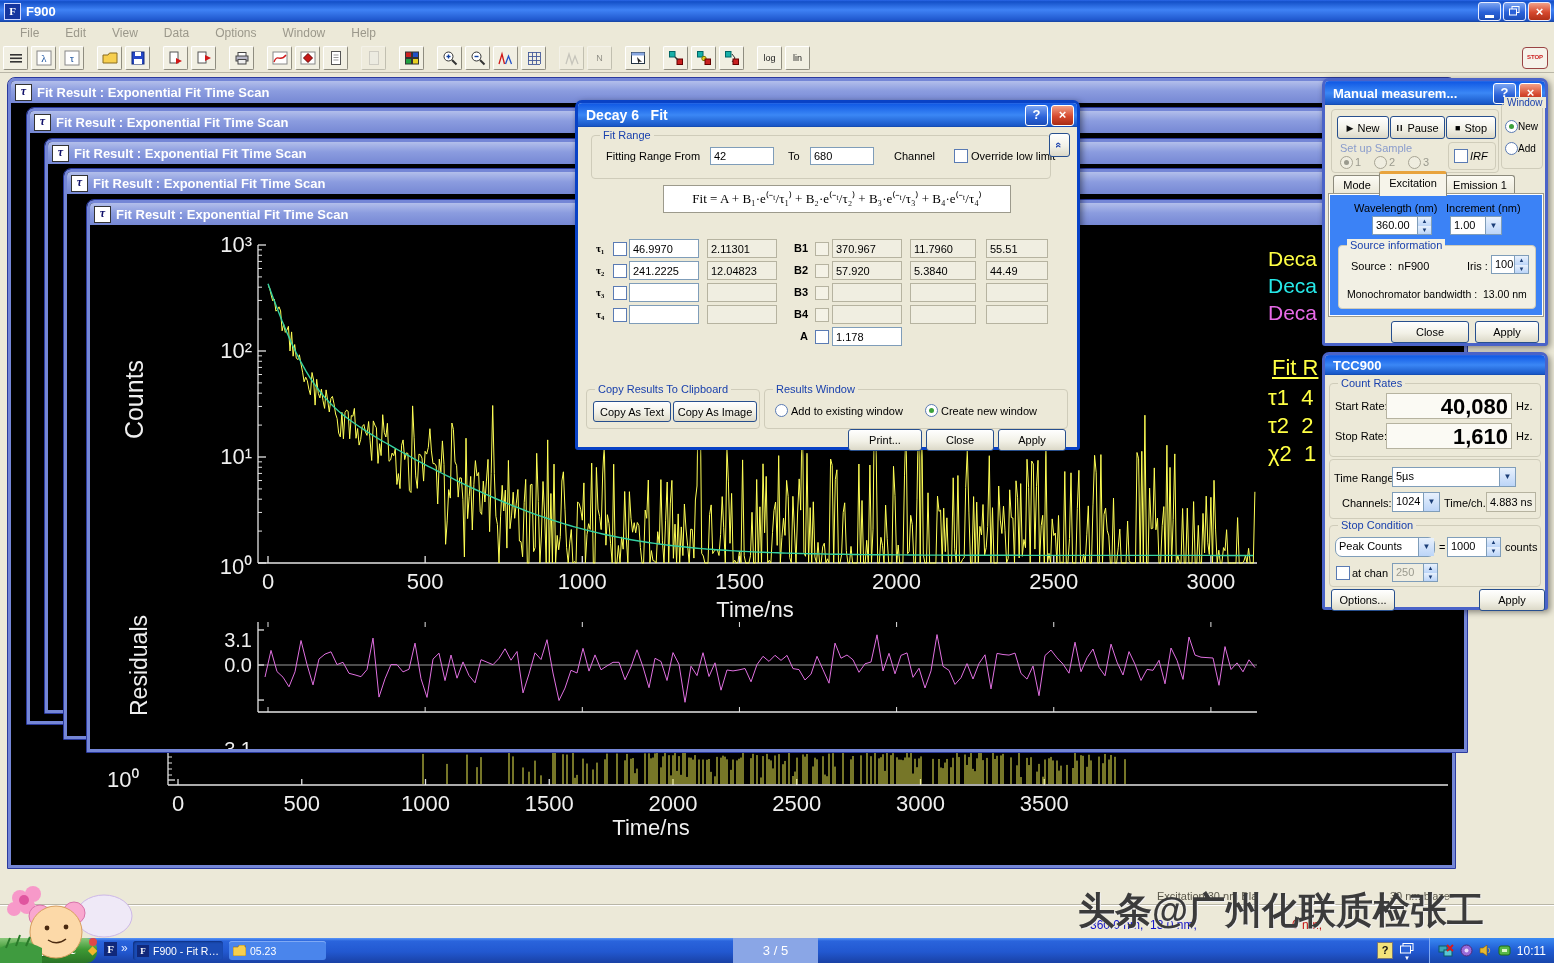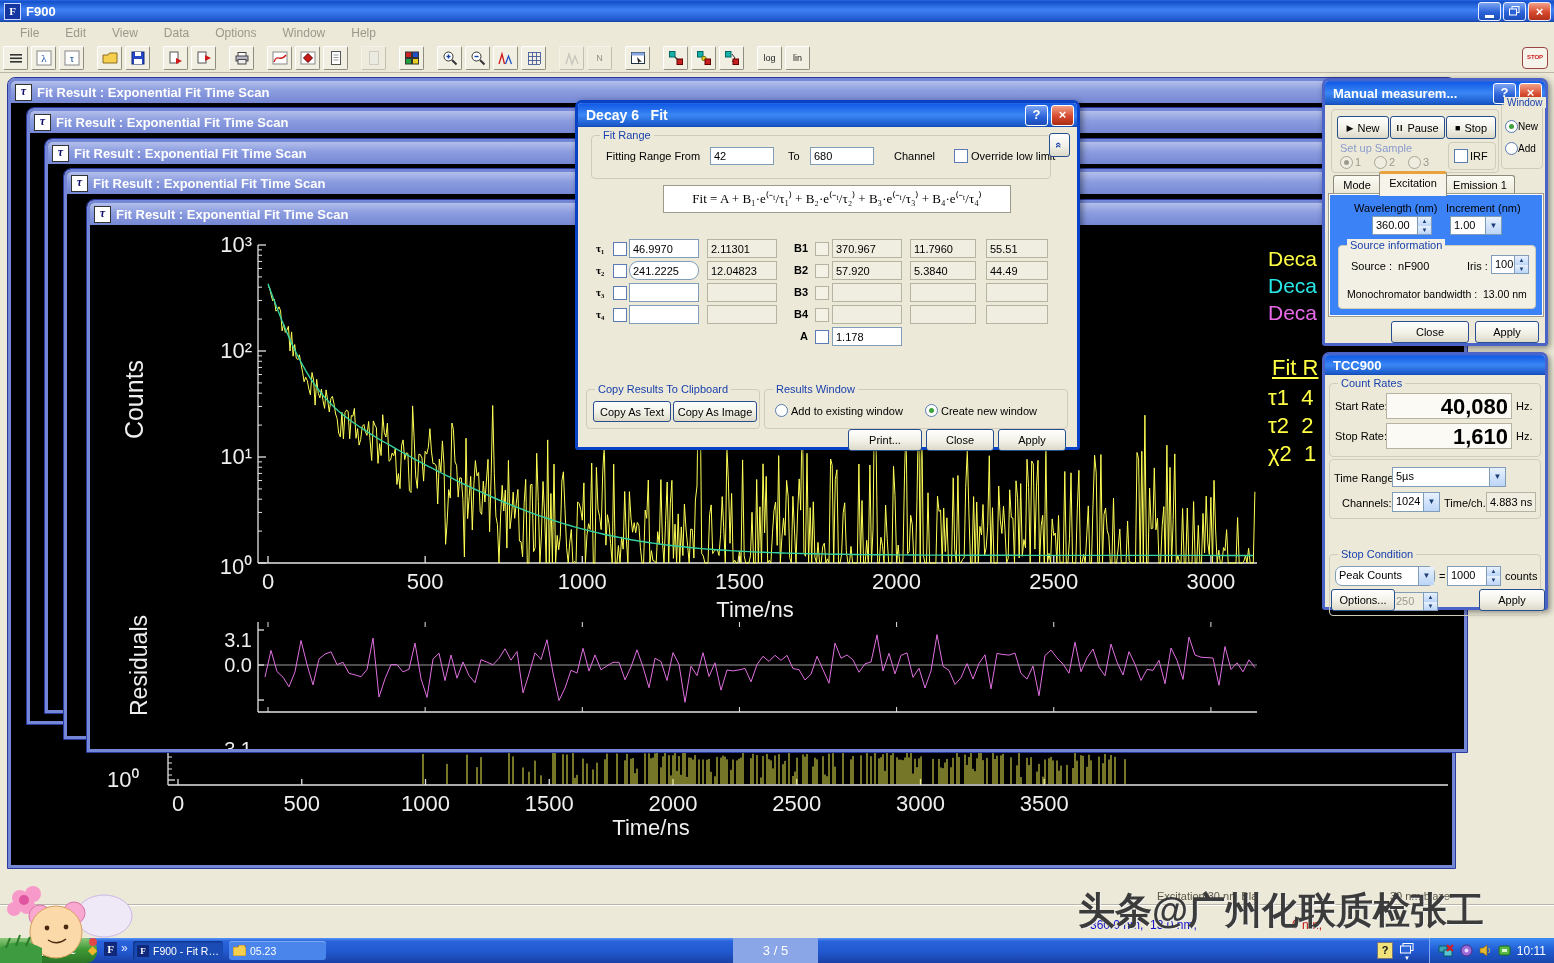--- a/index.html
+++ b/index.html
@@ -654,21 +654,21 @@
       <span class="cbx" style="left:17px;top:19px;"></span>
       <input class="xp-input" value="46.9970" style="left: 33px; top: 16px; width: 70px; height: 19px;">
       <span class="ro-box" style="left:111px;top:16px;width:70px;height:19px;line-height:16px;">2.11301</span>
       <span class="lbl" style="left:198px;top:19px;font-weight:bold;">B1</span>
       <span class="cbx flat" style="left:219px;top:19px;"></span>
       <span class="ro-box" style="left:236px;top:16px;width:70px;height:19px;line-height:16px;">370.967</span>
       <span class="ro-box" style="left:314px;top:16px;width:66px;height:19px;line-height:16px;">11.7960</span>
       <span class="ro-box" style="left:390px;top:16px;width:62px;height:19px;line-height:16px;">55.51</span>
       <span class="lbl" style="left:0;top:41px;font-weight:bold;font-family:'Liberation Serif',serif;">τ₂</span>
       <span class="cbx" style="left:17px;top:41px;"></span>
-      <input class="xp-input" value="241.2225" style="left: 33px; top: 38px; width: 70px; height: 19px; border-radius: 9px;">
+      <input class="xp-input" value="241.2225" style="left: 33px; top: 38px; width: 70px; height: 19px;">
       <span class="ro-box" style="left:111px;top:38px;width:70px;height:19px;line-height:16px;">12.04823</span>
       <span class="lbl" style="left:198px;top:41px;font-weight:bold;">B2</span>
       <span class="cbx flat" style="left:219px;top:41px;"></span>
       <span class="ro-box" style="left:236px;top:38px;width:70px;height:19px;line-height:16px;">57.920</span>
       <span class="ro-box" style="left:314px;top:38px;width:66px;height:19px;line-height:16px;">5.3840</span>
       <span class="ro-box" style="left:390px;top:38px;width:62px;height:19px;line-height:16px;">44.49</span>
       <span class="lbl" style="left:0;top:63px;font-weight:bold;font-family:'Liberation Serif',serif;">τ₃</span>
       <span class="cbx" style="left:17px;top:63px;"></span>
       <input class="xp-input" value="" style="left: 33px; top: 60px; width: 70px; height: 19px;">
       <span class="ro-box" style="left:111px;top:60px;width:70px;height:19px;line-height:16px;"></span>
@@ -728,21 +728,21 @@
     </div>
     <span class="lbl" style="left:8px;top:32px;color:#8a9ccc;">Set up Sample</span>
     <span class="radio gray sel" style="left:8px;top:46px;"></span>
     <span class="lbl" style="left:23px;top:46px;color:#9a9a8e;">1</span>
     <span class="radio gray" style="left:42px;top:46px;"></span>
     <span class="lbl" style="left:57px;top:46px;color:#9a9a8e;">2</span>
     <span class="radio gray" style="left:76px;top:46px;"></span>
     <span class="lbl" style="left:91px;top:46px;color:#9a9a8e;">3</span>
     <div class="group" style="left:116px;top:32px;width:46px;height:26px;">
       <span class="cbx" style="left:5px;top:6px;"></span>
-      <span class="lbl" style="left:21px;top:7px;">IRF</span>
+      <span class="lbl" style="left:21px;top:7px;font-style:italic;">IRF</span>
     </div>
   </div>
   <div class="group" style="left:176px;top:22px;width:40px;height:64px;">
     <span class="glab" style="font-size:10px;left:2px;">Window</span>
     <span class="radio sel" style="left:3px;top:16px;"></span>
     <span class="lbl" style="left:16px;top:17px;font-size:10px;">New</span>
     <span class="radio" style="left:3px;top:38px;"></span>
     <span class="lbl" style="left:16px;top:39px;font-size:10px;">Add</span>
   </div>
   <div class="tab" style="left:8px;top:94px;width:46px;">Mode</div>
@@ -790,33 +790,33 @@
     <div class="ro-box" style="left:56px;top:9px;width:126px;height:26px;background:#fbfaf4;text-align:right;
                 font:bold 22px 'Liberation Sans',sans-serif;line-height:24px;">40,080</div>
     <span class="lbl" style="left:186px;top:16px;">Hz.</span>
     <span class="lbl" style="left:5px;top:46px;">Stop Rate:</span>
     <div class="ro-box" style="left:56px;top:39px;width:126px;height:26px;background:#fbfaf4;text-align:right;
                 font:bold 22px 'Liberation Sans',sans-serif;line-height:24px;">1,610</div>
     <span class="lbl" style="left:186px;top:46px;">Hz.</span>
   </div>
   <div class="group" style="left:4px;top:104px;width:210px;height:58px;">
     <span class="lbl" style="left:4px;top:12px;">Time Range:</span>
-    <div class="combo" style="left:62px;top:7px;width:114px;height:20px;">
+    <div class="combo" style="left:62px;top:7px;width:124px;height:20px;">
       <span class="cv">5µs</span>
         <span class="ca">▼</span>
     </div>
     <span class="lbl" style="left:12px;top:37px;">Channels:</span>
     <div class="combo" style="left:62px;top:32px;width:48px;height:20px;">
       <span class="cv">1024</span>
         <span class="ca">▼</span>
     </div>
     <span class="lbl" style="left:114px;top:37px;">Time/ch.:</span>
     <div class="ro-box" style="left:156px;top:32px;width:50px;height:20px;text-align:center;line-height:17px;">4.883 ns</div>
   </div>
-  <div class="group" style="left:4px;top:170px;width:210px;height:60px;margin-top:29px;">
+  <div class="group" style="left:4px;top:170px;width:210px;height:60px;">
     <span class="glab">Stop Condition</span>
     <div class="combo" style="left:5px;top:11px;width:100px;height:20px;border-radius:7px;">
       <span class="cv">Peak Counts</span>
         <span class="ca">▼</span>
     </div>
     <span class="lbl" style="left:109px;top:15px;">=</span>
     <div class="spin" style="left:117px;top:11px;width:54px;height:20px;">
       <span class="sv">1000</span>
         <div class="sa">
           <div>▲</div>

